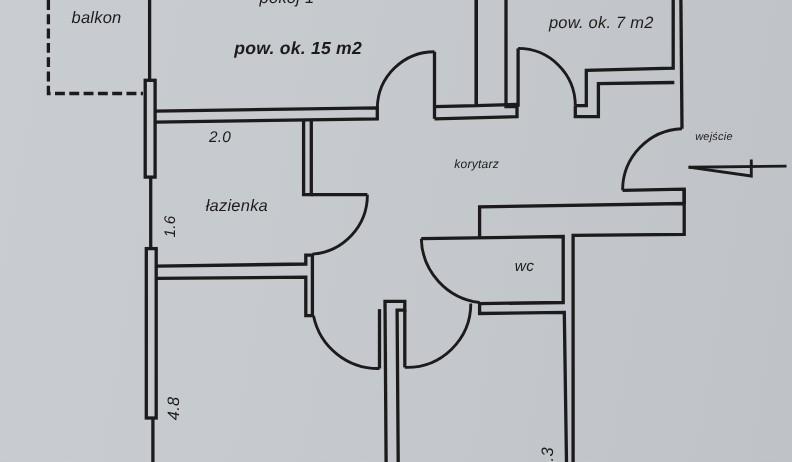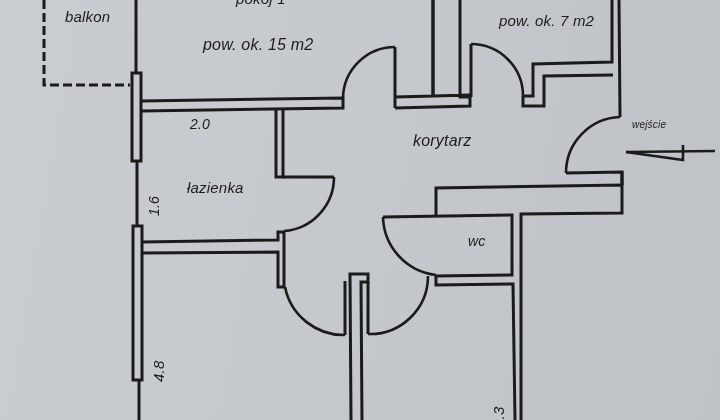--- a/index.html
+++ b/index.html
@@ -79,23 +79,23 @@
     <line class="wall" x1="368" y1="282" x2="368" y2="334"></line>
 
     <g>
       <line class="thin" x1="626" y1="152" x2="715" y2="151"></line>
       <path class="thin" d="M626 152 L683 160 L683 145"></path>
     </g>
   </svg>
 
   <span class="lbl" style="left:65px; top:8px; font-size:15px;">balkon</span>
   <span class="lbl" style="left:236px; top:-10px; font-size:15px;">pokój 1</span>
-  <span class="lbl" style="left:203px; top:36px; font-size:16px;">pow. ok. 15 m2</span>
+  <span class="lbl" style="left:213px; top:36px; font-size:16px;font-weight:bold;">pow. ok. 15 m2</span>
   <span class="lbl" style="left:499px; top:12px; font-size:15px;">pow. ok. 7 m2</span>
-  <span class="lbl" style="left:413px; top:132px; font-size:16px;">korytarz</span>
+  <span class="lbl" style="left:413px; top:144px; font-size:11px;">korytarz</span>
   <span class="lbl" style="left:187px; top:179px; font-size:15px;">łazienka</span>
   <span class="lbl" style="left:468px; top:233px; font-size:14px;">wc</span>
   <span class="lbl" style="left:632px; top:119px; font-size:10px;">wejście</span>
 
   <span class="lbl" style="left:190px; top:116px; font-size:14px;">2.0</span>
   <span class="lbl rot" style="left:146px; top:216px; font-size:14px;">1.6</span>
   <span class="lbl rot" style="left:150px; top:382px; font-size:15px;">4.8</span>
   <span class="lbl rot" style="left:490px; top:428px; font-size:15px;">4.3</span>
 </div>
 

